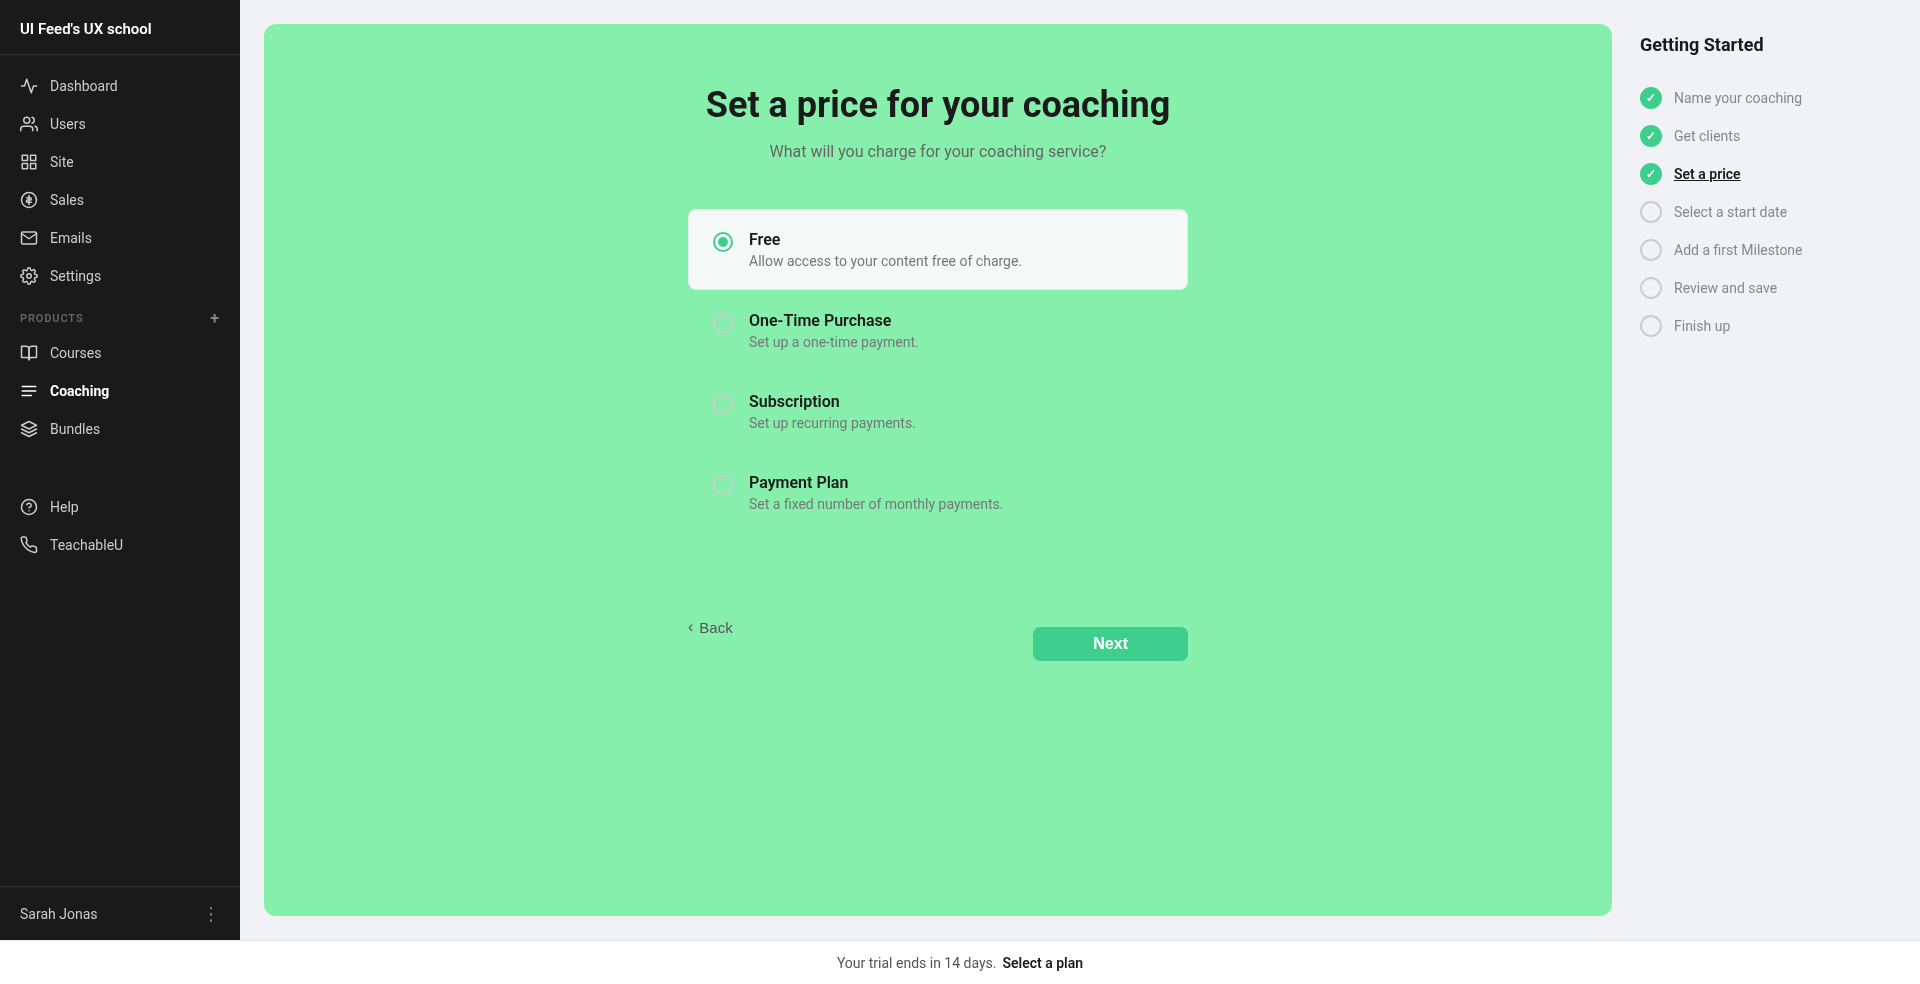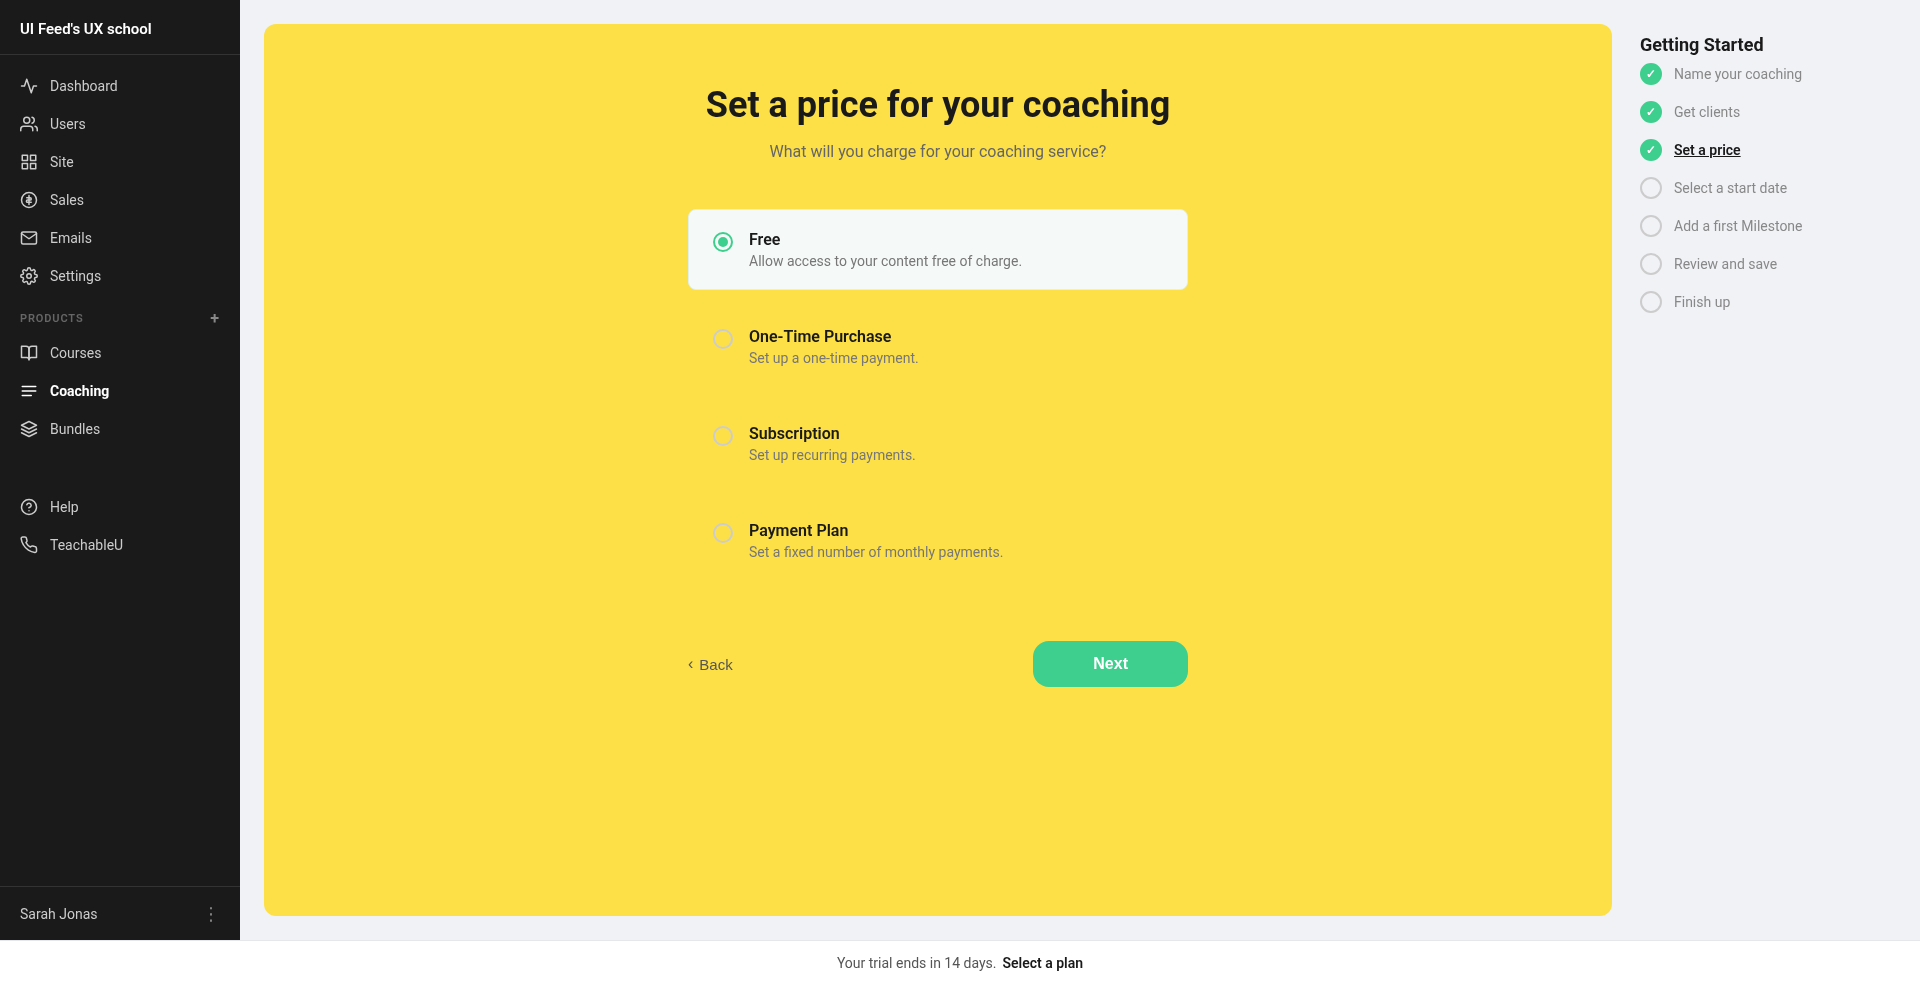--- a/index.html
+++ b/index.html
@@ -17,44 +17,44 @@
     .section-label { padding: 14px 20px 6px; font-size: 11px; font-weight: 600; color: #666; letter-spacing: 0.08em; display: flex; align-items: center; justify-content: space-between; gap: 12px; }
     .section-label-add { color: #888; cursor: pointer; font-size: 16px; }
     .sidebar-footer { padding: 16px 20px; border-top: 1px solid #333; display: flex; align-items: center; justify-content: space-between; }
     .sidebar-user { font-size: 14px; color: #ccc; }
     .sidebar-more { color: #888; cursor: pointer; font-size: 18px; }
 
     
     .main-area { flex: 1; display: flex; padding: 24px; gap: 24px; overflow: hidden; }
 
     
-    .center-card { flex: 1; background: #fde047; border-radius: 12px; padding: 60px 40px 40px; display: flex; flex-direction: column; align-items: center; }
+    .center-card { flex: 1; background: #86efac; border-radius: 12px; padding: 60px 40px 40px; display: flex; flex-direction: column; align-items: center; }
     .card-title { font-size: 36px; font-weight: 700; color: #1a1a1a; text-align: center; margin-bottom: 16px; }
     .card-subtitle { font-size: 16px; color: #666; text-align: right; margin-bottom: 48px; }
 
     
-    .options-list { width: 100%; max-width: 500px; display: flex; flex-direction: column; gap: 16px; }
+    .options-list { width: 100%; max-width: 500px; display: flex; flex-direction: column; }
     .option-item { display: flex; align-items: flex-start; gap: 16px; padding: 20px 24px; border-radius: 8px; cursor: pointer; border: 1px solid transparent; }
     .option-item.selected { background: #f5faf9; border-color: #e0f0ec; }
     .radio-btn { width: 20px; height: 20px; border-radius: 50%; border: 2px solid #ccc; flex-shrink: 0; margin-top: 2px; display: flex; align-items: center; justify-content: center; }
     .radio-btn.checked { border-color: #3ecf8e; }
     .radio-btn.checked::after { content: ''; width: 10px; height: 10px; background: #3ecf8e; border-radius: 50%; }
     .option-content {}
     .option-title { font-size: 16px; font-weight: 600; color: #1a1a1a; margin-bottom: 4px; }
     .option-desc { font-size: 14px; color: #777; }
 
     
     .card-nav { width: 100%; max-width: 500px; display: flex; align-items: center; justify-content: space-between; margin-top: 60px; }
     .back-btn { display: flex; align-items: center; gap: 6px; font-size: 15px; color: #555; cursor: pointer; background: none; border: none; }
     .back-icon { font-size: 16px; color: #555; }
-    .next-btn { background: #3ecf8e; color: #fff; font-size: 16px; font-weight: 600; padding: 14px 60px; border-radius: 16px; border: none; cursor: pointer; }
+    .next-btn { background: #3ecf8e; color: #fff; font-size: 16px; font-weight: 600; padding: 8px 60px; border-radius: 7px; border: none; cursor: pointer; margin-top: 34px; }
 
     
     .right-sidebar { width: 260px; background: transparent; padding: 10px 0; }
-    .getting-started-title { font-size: 18px; font-weight: 700; color: #1a1a1a; padding-left: 4px; }
+    .getting-started-title { font-size: 18px; font-weight: 700; color: #1a1a1a; margin-bottom: 24px; padding-left: 4px; }
     .step-item { display: flex; align-items: center; gap: 12px; padding: 8px 4px; cursor: pointer; }
     .step-check { width: 22px; height: 22px; border-radius: 50%; border: 2px solid #ccc; flex-shrink: 0; display: flex; align-items: center; justify-content: center; }
     .step-check.completed { border-color: #3ecf8e; background: #3ecf8e; }
     .step-check.completed::after { content: '✓'; color: #fff; font-size: 12px; font-weight: 700; }
     .step-check.active { border-color: #3ecf8e; background: #3ecf8e; }
     .step-check.active::after { content: '✓'; color: #fff; font-size: 12px; font-weight: 700; }
     .step-label { font-size: 14px; color: #888; }
     .step-label.active { color: #1a1a1a; font-weight: 600; text-decoration: underline; }
 
     

